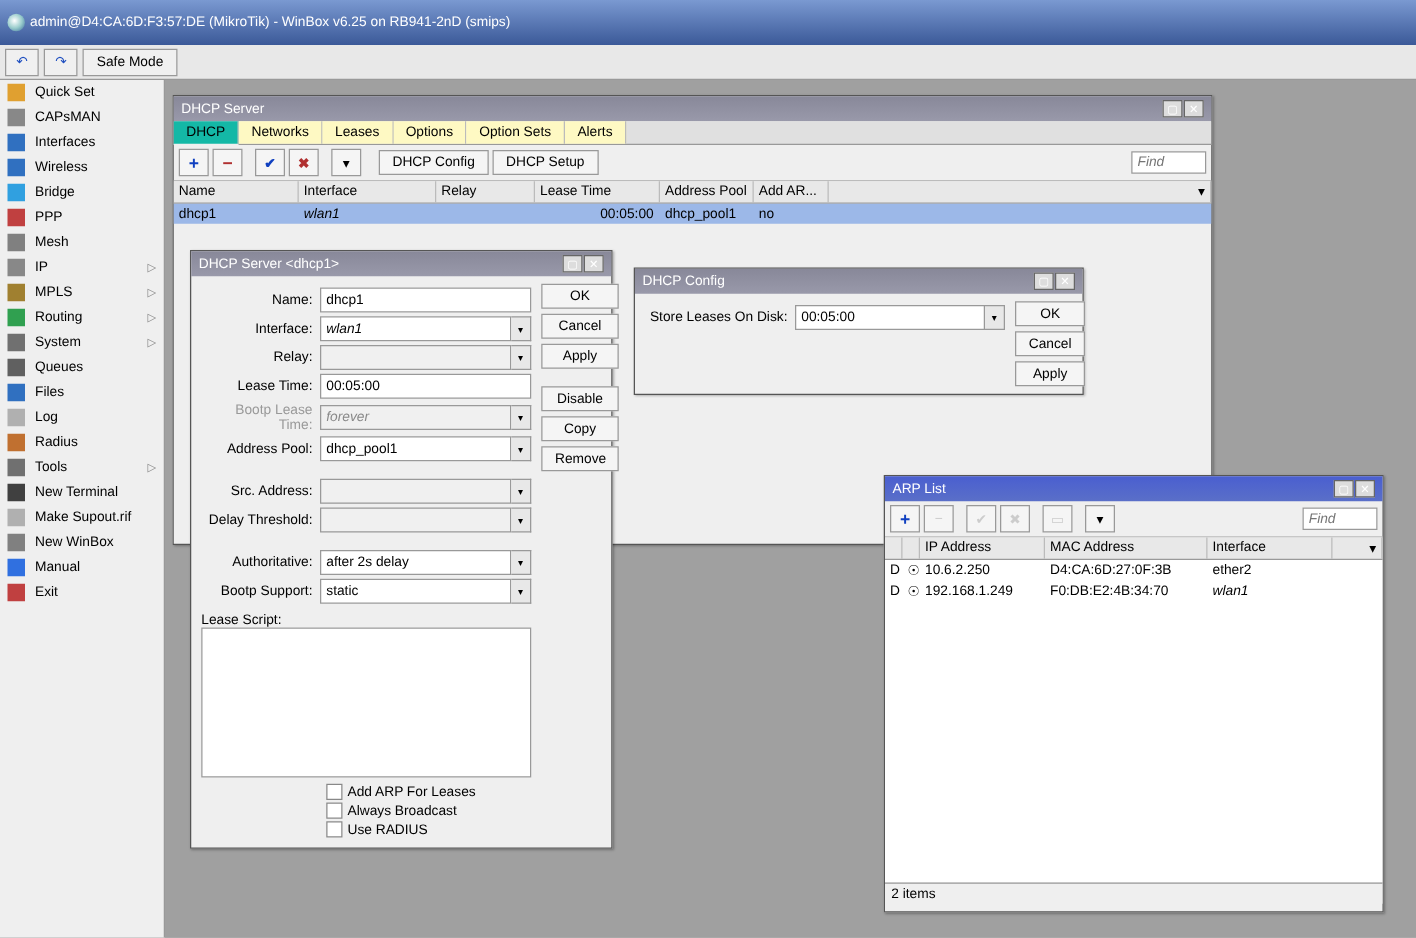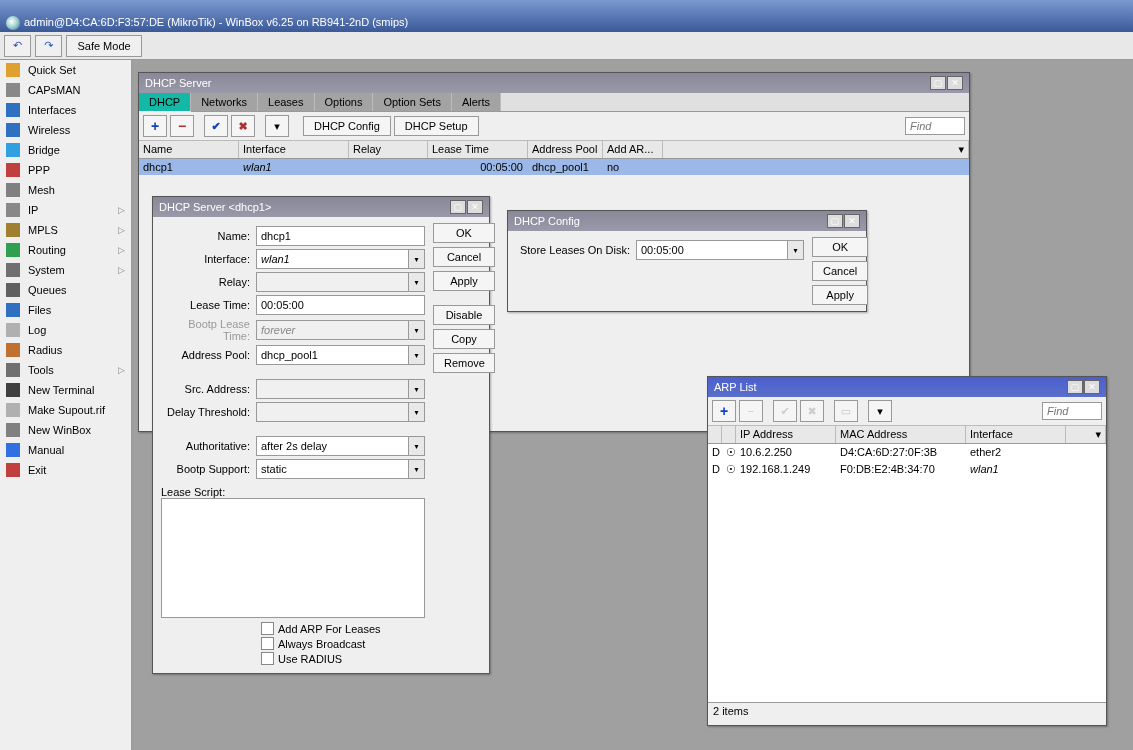--- a/index.html
+++ b/index.html
@@ -1,18 +1,18 @@
 <!DOCTYPE html>
 <html><head>
 <meta charset="utf-8">
 <style>
 * { box-sizing: border-box; margin: 0; padding: 0; font-family: Tahoma, Arial, sans-serif; font-size: 11px; }
 body { background: #c0c0c0; width: 1133px; height: 750px; position: relative; overflow: hidden; }
 
-.titlebar-outer { background: linear-gradient(#7a99d1 0%, #3b5998 100%); height: 24px; color: #fff; padding: 16px 6px; display: flex; }
+.titlebar-outer { background: linear-gradient(#7a99d1 0%, #3b5998 100%); height: 36px; color: #fff; padding: 2px 6px; display: flex; align-items: center; }
 .titlebar-outer .logo { width: 14px; height: 14px; background: radial-gradient(circle at 40% 40%, #fff 0%, #9cc 50%, #369 100%); border-radius: 50%; margin-right: 4px; }
 
 .top-toolbar { background: #e8e8e8; border-bottom: 1px solid #999; height: 28px; display: flex; align-items: center; padding: 2px 4px; gap: 4px; }
 .tb-btn { border: 1px solid #999; background: #f0f0f0; padding: 3px 8px; cursor: pointer; display: inline-flex; align-items: center; justify-content: center; min-width: 22px; height: 22px; }
 
 .main-area { display: flex; height: calc(100% - 48px); }
 
 .sidebar { width: 132px; background: #efefef; border-right: 1px solid #999; overflow-y: auto; }
 .sb-item { display: flex; align-items: center; padding: 3px 6px; cursor: pointer; gap: 8px; white-space: nowrap; }
 .sb-icon { width: 14px; height: 14px; display: inline-block; flex-shrink: 0; }
@@ -21,21 +21,21 @@
 .workspace { flex: 1; background: #a0a0a0; position: relative; }
 
 .win { position: absolute; background: #efefef; border: 1px solid #555; box-shadow: 1px 1px 2px rgba(0,0,0,0.3); }
 .win-title { background: linear-gradient(#889 0%, #99a 100%); color: #fff; padding: 3px 6px; display: flex; align-items: center; }
 .win-title.blue { background: linear-gradient(#4a5fd0 0%, #5a6fc8 100%); }
 .win-title-text { flex: 1; }
 .win-btns { display: flex; gap: 1px; }
 .wb { width: 16px; height: 14px; border: 1px solid #666; background: #ddd; font-size: 9px; display: flex; align-items: center; justify-content: center; cursor: pointer; }
 
 .tabs { display: flex; background: #e0e0e0; border-bottom: 1px solid #999; }
-.tab { padding: 3px 10px; border-right: 1px solid #bbb; cursor: pointer; background: #a3a3a3; }
+.tab { padding: 3px 10px; border-right: 1px solid #bbb; cursor: pointer; background: #fef9c3; }
 .tab.active { background: #14b8a6; border-bottom: 1px solid #efefef; margin-bottom: -1px; }
 
 .toolbar2 { display: flex; align-items: center; padding: 3px 4px; gap: 3px; border-bottom: 1px solid #bbb; }
 .ico-btn { width: 24px; height: 22px; border: 1px solid #999; background: #f5f5f5; display: flex; align-items: center; justify-content: center; cursor: pointer; }
 .btn { border: 1px solid #999; background: #f5f5f5; padding: 3px 10px; cursor: pointer; }
 .find-box { margin-left: auto; border: 1px solid #999; padding: 2px 4px; width: 60px; font-style: italic; color: #888; background: #fff; }
 
 .grid-head { display: flex; background: #e8e8e8; border-bottom: 1px solid #999; }
 .gh { padding: 2px 4px; border-right: 1px solid #bbb; font-size: 11px; }
 .grid-row { display: flex; }

